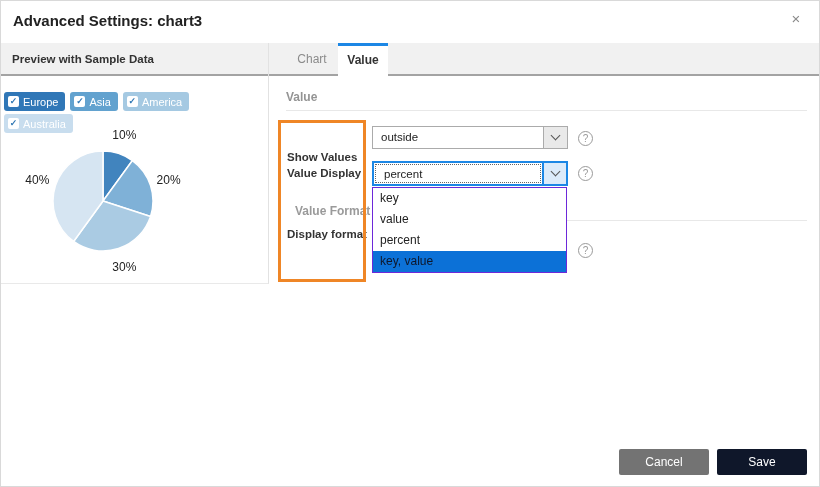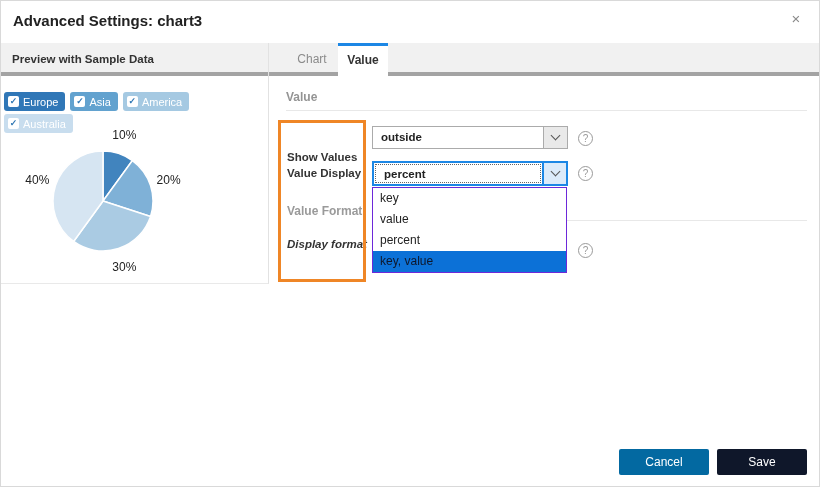--- a/index.html
+++ b/index.html
@@ -9,21 +9,21 @@
             border:1px solid #d9d9d9; }
 
   
   .title-bar { position:absolute; left:0; top:0; width:100%; height:42px; background:#fff; }
   .dlg-title { position:absolute; left:12px; top:11px; font-size:15px; font-weight:bold; color:#222; }
   .close-x { position:absolute; right:14px; top:9px; width:18px; height:18px; font-size:15px;
              color:#8a8a8a; text-align:center; line-height:18px; cursor:pointer; }
 
   
   .strip { position:absolute; left:0; top:42px; width:100%; height:33px; background:#f1f1f1;
-           border-bottom:4px solid #a3a3a3; }
+           border-bottom:2px solid #a3a3a3; }
   .strip-left { position:absolute; left:0; top:0; width:268px; height:33px; border-right:1px solid #e2e2e2; }
   .preview-label { position:absolute; left:11px; top:10px; font-size:11.5px; font-weight:bold; color:#333; }
   .tab { position:absolute; top:42px; height:23px; line-height:33px; text-align:center; font-size:12px;
          cursor:pointer; z-index:3; }
   .tab-chart { left:285px; width:52px; color:#8b8b8b; }
   .tab-value { left:337px; width:50px; height:34px; background:#fff; border-top:3px solid #1c87e5;
                line-height:29px; color:#333; font-weight:bold; }
 
   
   .preview-panel { position:absolute; left:0; top:75px; width:268px; height:208px; background:#fff;
@@ -32,25 +32,25 @@
   .chip { display:inline-flex; align-items:center; height:19px; border-radius:3px; padding:0 7px 0 4px;
           margin:0 5px 3px 0; color:#fff; font-size:11px; cursor:pointer; white-space:nowrap; }
   .chip .cb { width:11px; height:11px; background:#fff; border-radius:2px; margin-right:4px;
               font-size:9px; line-height:11px; text-align:center; color:#2e76b3; font-weight:bold; }
   #pie-svg { position:absolute; left:0; top:37px; }
 
   
   .sec-title { position:absolute; font-size:12px; font-weight:bold; color:#949494; }
   .hrule { position:absolute; height:1px; background:#e8e8e8; }
   .fld-label { position:absolute; left:286px; font-size:11.5px; font-weight:bold; color:#333; }
-  .fld-label.gray { color:#9a9a9a; font-size:12px; }
+  .fld-label.gray { color:#9a9a9a; font-size:12px;margin-left:8px; }
 
   .select { position:absolute; left:371px; width:196px; height:23px; background:#fff;
             border:1px solid #ababab; display:flex; cursor:pointer; }
-  .sel-text { flex:1; font-size:11.5px; color:#222; padding-left:8px; line-height:21px; overflow:hidden;font-weight:bold; }
+  .sel-text { flex:1; font-size:11.5px; color:#222; padding-left:8px; line-height:21px; overflow:hidden; }
   .sel-btn { width:24px; background:#e9e9e9; border-left:1px solid #ababab;
              display:flex; align-items:center; justify-content:center; }
   .chev { width:7px; height:7px; border-right:1.6px solid #555; border-bottom:1.6px solid #555;
           transform:rotate(45deg); margin-top:-4px; }
   .select.focused { height:25px; border:2px solid #1c87e5; }
   .select.focused .sel-inner { flex:1; margin:1px; border:1px dotted #666; display:flex; }
   .select.focused .sel-text { line-height:19px; }
   .select.focused .sel-btn { background:#dcebfa; border-left:2px solid #1c87e5; }
 
   .help { position:absolute; left:577px; width:15px; height:15px; border:1px solid #9a9a9a;
@@ -63,21 +63,21 @@
   .dd-item { height:21px; line-height:21px; padding-left:7px; font-size:12px; color:#222; cursor:pointer; }
   .dd-item.selected { color:#0f172a; }
 
   
   .orange-box { position:absolute; left:277px; top:119px; width:88px; height:162px;
                 border:3px solid #ef8626; z-index:10; pointer-events:none; }
 
   
   .btn { position:absolute; top:448px; width:90px; height:26px; border:none; border-radius:2px;
          color:#fff; font-size:12px; font-family:"Liberation Sans",sans-serif; cursor:pointer; }
-  .btn-cancel { left:618px; background:#0369a1; }
+  .btn-cancel { left:618px; background:#737373; }
   .btn-save { left:716px; background:#0f172a; }
 </style>
 </head>
 <body>
 
 <div class="dialog">
 
   <div class="title-bar">
     <div class="dlg-title">Advanced Settings: chart3</div>
     <div class="close-x">×</div>
@@ -141,21 +141,21 @@
     </span>
     <span class="sel-btn">
         <i class="chev"></i>
       </span>
   </div>
   <div class="help" style="top:165px;">?</div>
 
   <div class="fld-label gray" style="top:203px;">Value Format</div>
   <div class="hrule" style="left:371px; top:219px; width:435px;"></div>
 
-  <div class="fld-label" style="top:237px;font-style:italic;">Display format</div>
+  <div class="fld-label" style="top:227px;">Display format</div>
   <div class="help" style="top:242px;">?</div>
 
   <div class="dd-list" id="dd-list">
       <div class="dd-item">key</div>
       <div class="dd-item">value</div>
       <div class="dd-item">percent</div>
       <div class="dd-item selected" style="background: rgb(12, 113, 215);">key, value</div>
     </div>
 
   <div class="orange-box"></div>

